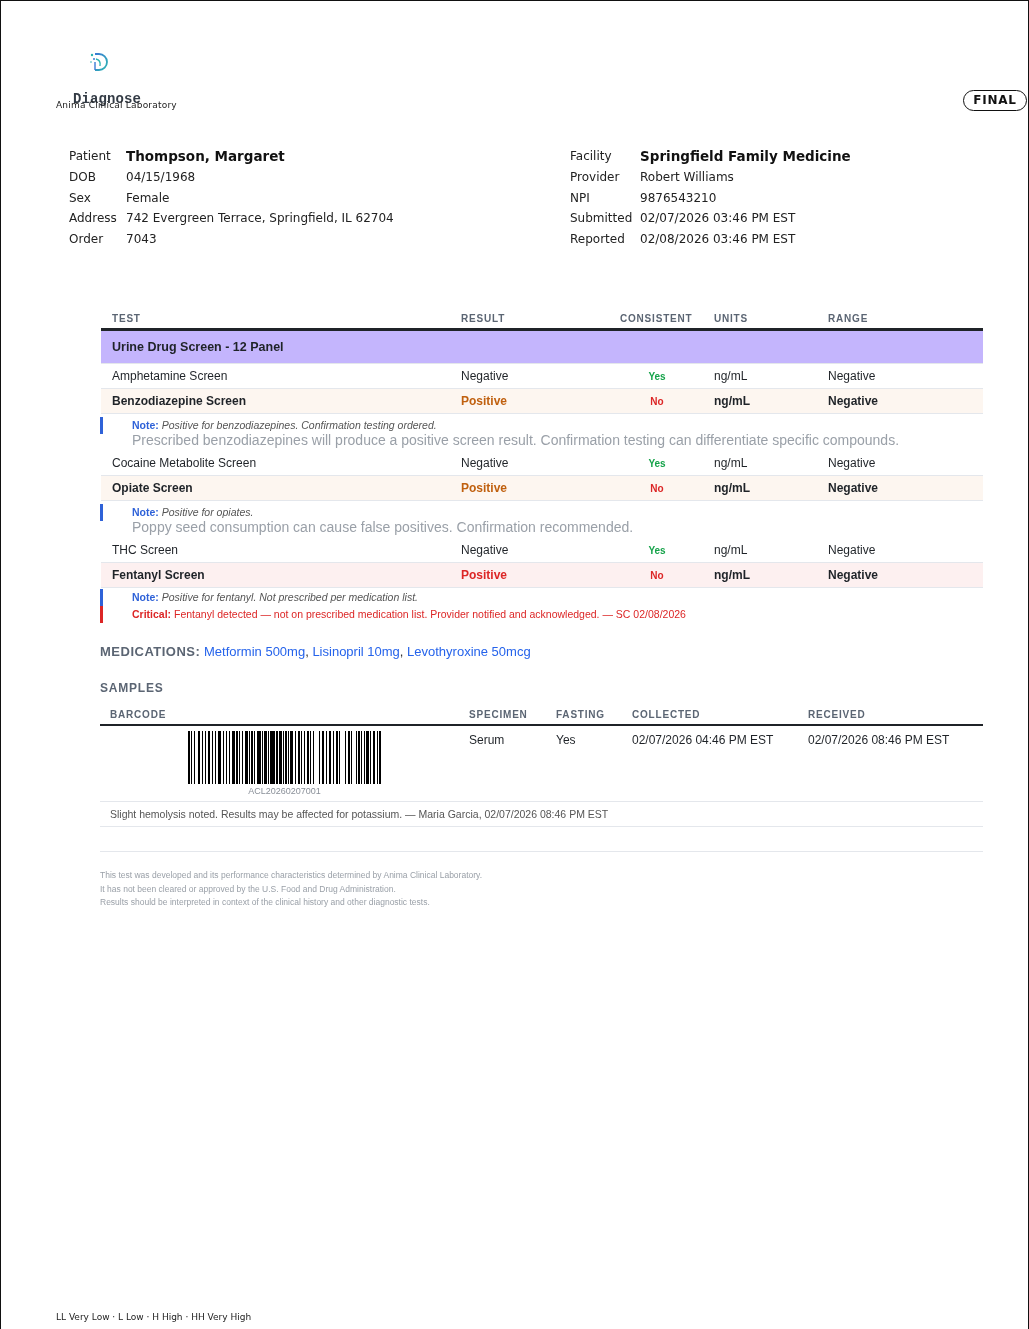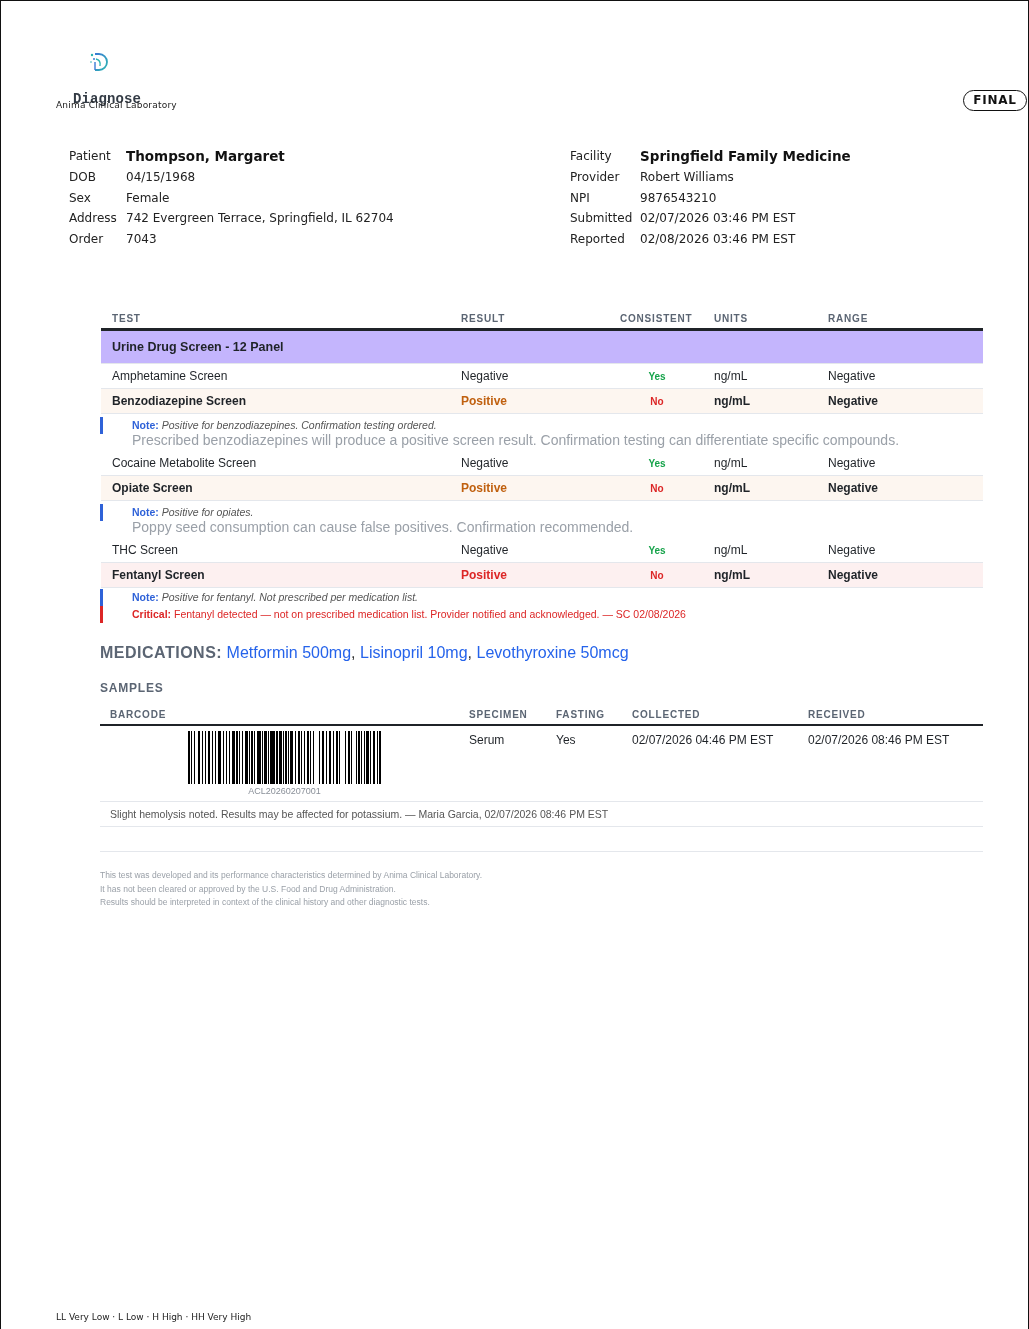--- a/index.html
+++ b/index.html
@@ -42,21 +42,21 @@
   .note-line { position: relative; font-size: 10.5px; height: 16px; line-height: 16px; }
   .note-line.blue::before, .note-line.redbar::before { content: ""; position: absolute; left: -32px; top: 0; width: 3px; height: 17px; }
   .note-line.blue::before { background: #2f62d8; }
   .note-line.redbar::before { background: #dc2626; }
   .note-label { color: #2f62d8; font-weight: bold; }
   .note-text { color: #555; font-style: italic; }
   .note-sub { font-size: 14px; color: #9aa0a8; height: 15px; line-height: 15px; }
   .crit-label { color: #dc2626; font-weight: bold; }
   .crit-text { color: #dc2626; }
 
-  .meds { position: absolute; left: 99px; top: 643px; font-size: 16px; text-align: right; }
+  .meds { position: absolute; left: 99px; top: 643px; font-size: 13px; text-align: right; }
   .meds-label { color: #5b6573; font-weight: bold; letter-spacing: 0.5px; }
   .med-link { color: #2563eb; }
   .meds-sep { color: #333; }
 
   .samples-title { position: absolute; left: 99px; top: 680px; font-size: 12px; font-weight: bold; color: #5b6573; letter-spacing: 0.8px; }
   .samples { position: absolute; left: 99px; top: 704px; width: 883px; }
   .s-head { display: flex; height: 21px; align-items: center; font-size: 10px; font-weight: bold; letter-spacing: 0.8px; color: #5b6573; border-bottom: 2px solid #1f2328; }
   .s-barcode { width: 369px; padding-left: 10px; }
   .s-specimen { width: 87px; }
   .s-fasting { width: 76px; }

